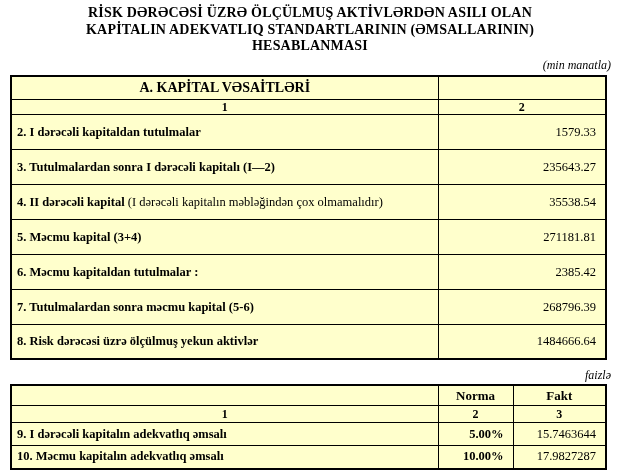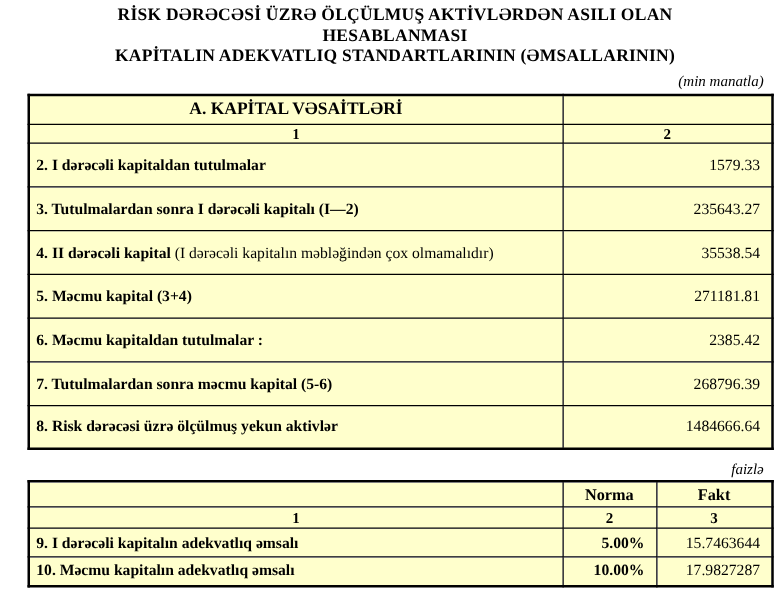--- a/index.html
+++ b/index.html
@@ -9,21 +9,21 @@
     --page-bg: #FFFFFF;
   }
   * { box-sizing: border-box; }
   html, body { margin: 0; padding: 0; }
   body {
     width: 620px; height: 472px;
     background: var(--page-bg);
     font-family: "Liberation Serif", "DejaVu Serif", serif;
     color: var(--text);
   }
-  .page { position: relative; width: 620px; height: 472px; overflow: hidden; background: var(--page-bg); padding-left: 12px; }
+  .page { position: relative; width: 620px; height: 472px; overflow: hidden; background: var(--page-bg); }
 
   .title {
     padding-top: 5px;
     text-align: center;
     font-weight: bold;
     font-size: 14px;
     line-height: 16.5px;
     letter-spacing: 0.2px;
   }
   .unit-note {
@@ -67,22 +67,22 @@
   tr.t2-nums td { height: 17px; font-size: 12px; line-height: 12px; }
   tr.t2-row td { height: 23px; }
 </style>
 </head>
 <body>
 
 <div class="page">
 
   <div class="title">
     <div>RİSK DƏRƏCƏSİ ÜZRƏ ÖLÇÜLMUŞ AKTİVLƏRDƏN ASILI OLAN</div>
+    <div>KAPİTALIN ADEKVATLIQ STANDARTLARININ (ƏMSALLARININ)</div>
     <div>HESABLANMASI</div>
-    <div>KAPİTALIN ADEKVATLIQ STANDARTLARININ (ƏMSALLARININ)</div>
   </div>
 
   <div class="unit-note note-top">(min manatla)</div>
 
   <table class="t1">
     <colgroup>
         <col style="width:427px">
         <col style="width:168px">
       </colgroup>
     <tbody>

